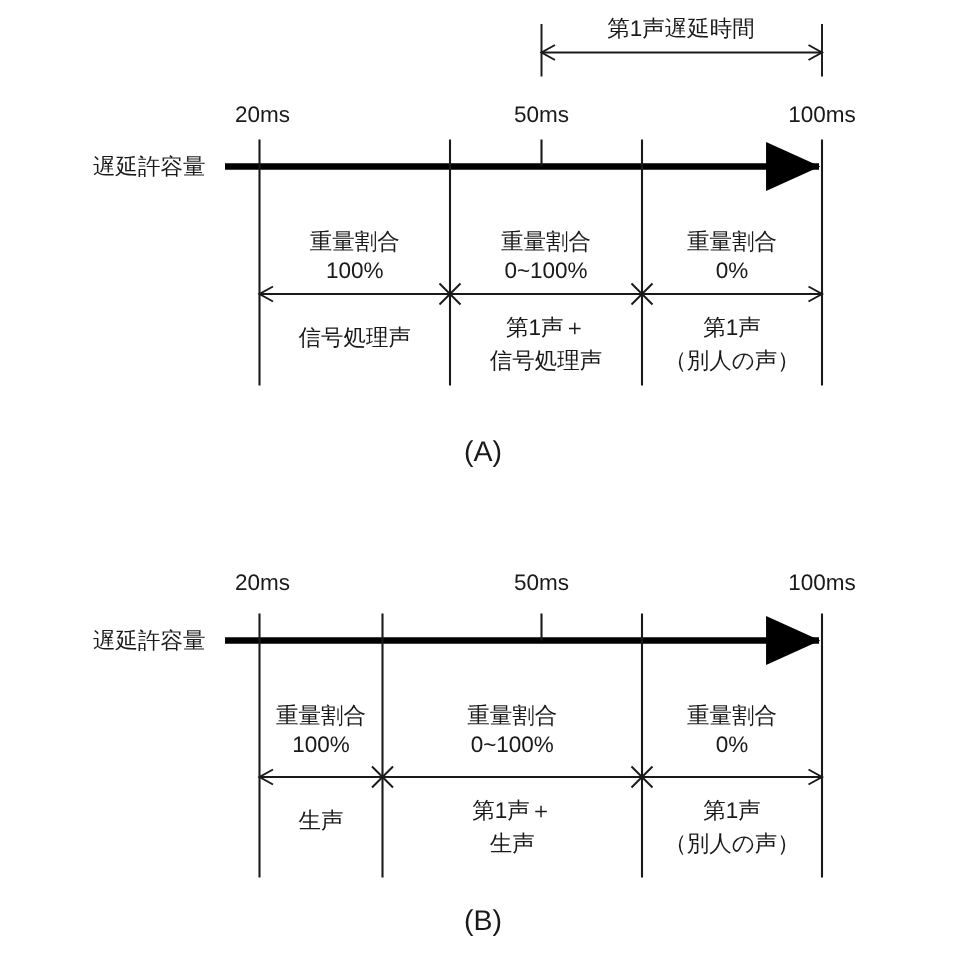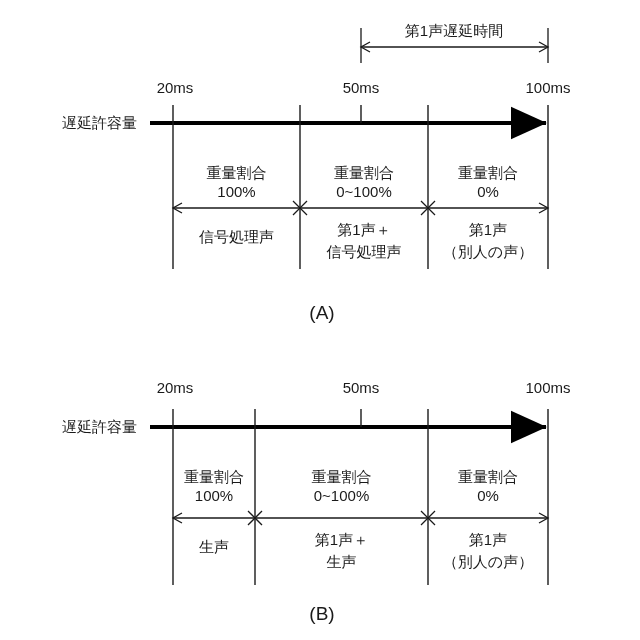--- a/index.html
+++ b/index.html
@@ -18,21 +18,21 @@
   .page {
     position: absolute;
     left: 0; top: 0;
     width: 640px; height: 640px;
   }
   .figure {
     position: absolute;
     left: 0;
     width: 640px;
   }
-  #figure-a { top: 16px; height: 320px; }
+  #figure-a { top: 4px; height: 320px; }
   #figure-b { top: 320px; height: 320px; }
 
   svg.diagram {
     position: absolute;
     left: 0; top: 0;
     width: 640px;
     height: 320px;
     overflow: visible;
   }
 

